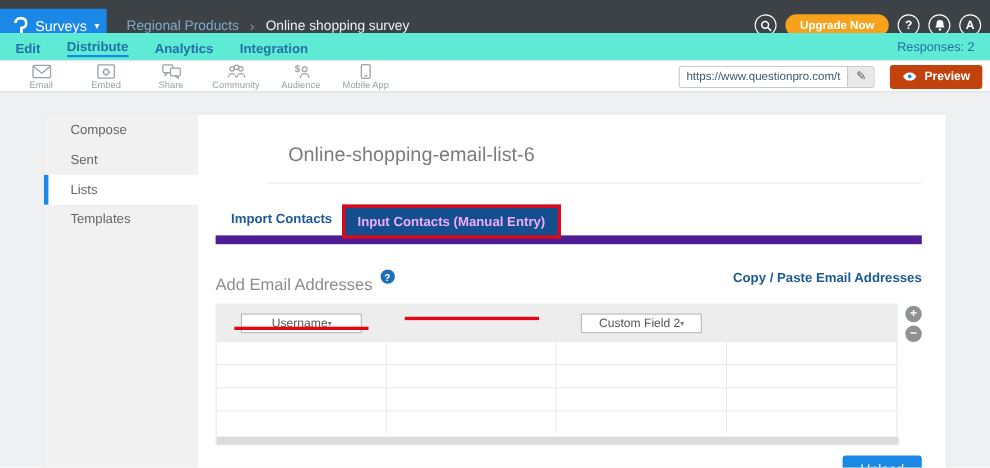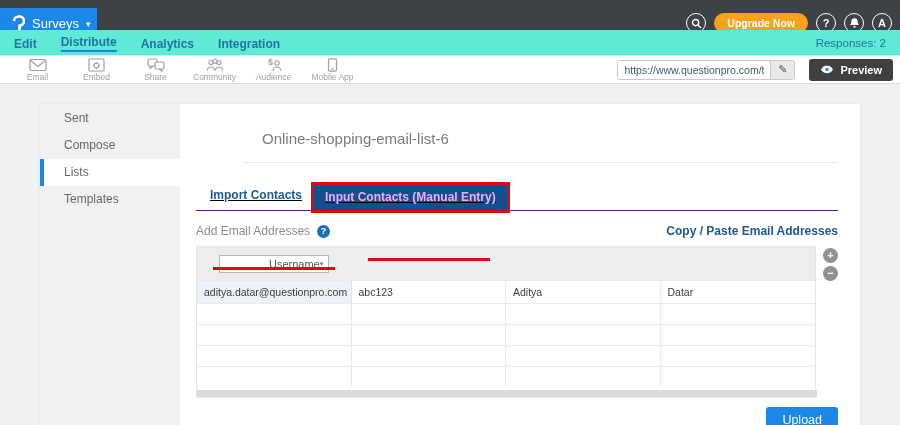--- a/index.html
+++ b/index.html
@@ -25,43 +25,43 @@
   .nav-item { color:#2173a5; font-weight:bold; margin-right:24px; cursor:pointer; padding-top:2px; }
   .nav-item.active { border-bottom:2px solid #1b87e6; padding-bottom:1px; }
   .responses { margin-left:auto; color:#2173a5; font-size:11.5px; }
   
   .toolbar { position:absolute; top:55px; left:0; right:0; height:29px; background:#fff; border-top:1px solid #ececec; border-bottom:1px solid #d9dbdd; display:flex; align-items:center; padding:0 7px 0 8px; }
   .tool-item { width:59px; display:flex; flex-direction:column; align-items:center; color:#9aa1a8; font-size:8.5px; cursor:pointer; padding-top:1px; }
   .tool-item svg { display:block; }
   .url-group { margin-left:auto; display:flex; align-items:stretch; height:20px; border:1px solid #c9c9c9; border-radius:3px; overflow:hidden; background:#fff; }
   .url-input { width:152px; border:none; outline:none; padding:0 6px; font-size:10.5px; color:#3d5a73; font-family:inherit; }
   .pencil-btn { width:24px; background:#e9e9e9; border-left:1px solid #c9c9c9; display:flex; align-items:center; justify-content:center; font-size:11px; color:#555; cursor:pointer; }
-  .preview-btn { margin-left:14px; background:#404040; color:#fff; font-size:11px; font-weight:bold; height:22px; padding:0 11px; border:none; border-radius:3px; display:flex; align-items:center; gap:6px; cursor:pointer; font-family:inherit; }
+  .preview-btn { margin-left:14px; background:#c2410c; color:#fff; font-size:11px; font-weight:bold; height:22px; padding:0 11px; border:none; border-radius:3px; display:flex; align-items:center; gap:6px; cursor:pointer; font-family:inherit; }
   
   .card { position:absolute; top:104px; left:40px; width:820px; bottom:-4px; background:#fff; display:flex; box-shadow:0 0 2px rgba(0,0,0,.08); }
   .sidebar { width:140px; background:#f1f1f2; flex-shrink:0; padding-top:1px; }
   .side-item { height:27px; line-height:27px; padding-left:24px; font-size:12px; color:#666; cursor:pointer; }
   .side-item.active { background:#fff; border-left:4px solid #1b87e6; padding-left:20px; }
   .content { flex:1; padding:0 22px 0 16px; position:relative; }
-  .title-wrap { margin:26px 0 0 47px; padding:0 0 15px 19px; border-bottom:1px solid #e9e9e9; color:#7b7b7b; font-size:15px; }
-  
-  .tabs { margin-top:19px; border-bottom:1px solid #4c1d95; display:flex; align-items:flex-end;text-decoration:underline; }
+  .title-wrap { margin:26px 0 0 47px; padding:0 0 15px 19px; border-bottom:1px solid #e9e9e9; color:#7b7b7b; font-size:18px; }
+  
+  .tabs { margin-top:19px; border-bottom:8px solid #4c1d95; display:flex; align-items:flex-end; }
   .tab-import { color:#1b5a96; font-weight:bold; font-size:12px; padding:6px 9px 8px 14px; cursor:pointer; }
   .tab-active { background:#134e8e; color:#f0abfc; font-weight:bold; font-size:12px; padding:5px 11px 6px; border:3px solid #e30613; margin-bottom:-3px; cursor:pointer; }
   
   .section-row { display:flex; align-items:center; margin-top:13px; }
-  .section-title { color:#8c8c8c; font-size:12px; }
+  .section-title { color:#8c8c8c; font-size:15px;margin-top:16px; }
   .help-icon { width:13px; height:13px; background:#1d6fb8; border-radius:50%; color:#fff; font-size:9px; font-weight:bold; display:inline-flex; align-items:center; justify-content:center; margin-left:7px; cursor:pointer; }
   .copy-link { margin-left:auto; color:#1b5a96; font-weight:bold; font-size:12px; cursor:pointer; }
   
   .table-zone { display:flex; margin-top:8px; }
   .grid { width:620px; border:1px solid #e4e7ea; }
   .grid-header { display:flex; background:#ededee; height:33px; align-items:center; }
   .gh-cell { width:25%; display:flex; justify-content:center; position:relative; }
-  .select { width:110px; height:18px; background:#fff; border:1px solid #b5b5b5; font-size:11px; color:#555; display:flex; align-items:center; justify-content:flex-end; padding:0 5px; cursor:pointer; }
+  .select { width:110px; height:18px; background:#fff; border:1px solid #b5b5b5; font-size:11px; color:#555; display:flex; align-items:center; justify-content:center; padding:0 5px; cursor:pointer; }
   .sel-caret { font-size:7px; color:#777; }
   .red-underline { position:absolute; bottom:3px; left:16px; width:122px; height:3px; background:#e30613; }
   .g-row { display:flex; height:21px; border-top:1px solid #e7eaee; }
   .g-row.data { height:23px; }
   .g-cell { width:25%; border-right:1px solid #e7eaee; font-size:10.5px; color:#3d3d3d; display:flex; align-items:center; padding:0 7px; overflow:hidden; white-space:nowrap; }
   .g-cell:last-child { border-right:none; }
   .g-cell.email { background:#edf1f8; border-right:1px solid #dde3ee; }
   .hscroll { width:620px; height:7px; background:#dbdbdb; margin-top:3px; cursor:pointer; }
   .plusminus { display:flex; flex-direction:column; gap:3px; margin-left:7px; margin-top:2px; }
   .pm-btn { width:15px; height:15px; border-radius:50%; background:#8f9194; color:#fff; font-size:11px; font-weight:bold; display:flex; align-items:center; justify-content:center; line-height:1; cursor:pointer; }
@@ -71,20 +71,25 @@
 </head>
 <body>
 
 <div class="topbar">
   <div class="logo-block">
     <svg width="13" height="17" viewBox="0 0 13 17">
       <path d="M2 6 A5 4.6 0 1 1 7.5 10.6 L7.5 15.5" stroke="#fff" stroke-width="2.6" fill="none"></path>
     </svg>
     <span class="prod">Surveys</span>
     <span class="caret">▾</span>
+  </div>
+  <div class="breadcrumb">
+    <span class="bc-survey">Regional Products</span>
+    <span class="bc-sep">›</span>
+    <span class="bc-page">Online shopping survey</span>
   </div>
   <div class="topbar-right">
     <span class="circle-btn">
       <svg width="11" height="11" viewBox="0 0 12 12">
         <circle cx="5" cy="5" r="3.4" stroke="#fff" stroke-width="1.5" fill="none"></circle>
         <line x1="7.6" y1="7.6" x2="11" y2="11" stroke="#fff" stroke-width="1.5"></line>
       </svg>
     </span>
     <span class="upgrade">Upgrade Now</span>
     <span class="circle-btn">?</span>
@@ -165,22 +170,22 @@
     <svg width="14" height="9" viewBox="0 0 14 9">
       <path d="M1 4.5 C3 1.2 5 0.8 7 0.8 C9 0.8 11 1.2 13 4.5 C11 7.8 9 8.2 7 8.2 C5 8.2 3 7.8 1 4.5z" fill="#fff"></path>
       <circle cx="7" cy="4.5" r="1.7" fill="#1b87e6"></circle>
     </svg>
     <span>Preview</span>
   </button>
 </div>
 
 <div class="card">
   <div class="sidebar">
+    <div class="side-item">Compose</div>
     <div class="side-item">Sent</div>
-    <div class="side-item">Compose</div>
     <div class="side-item active">Lists</div>
     <div class="side-item">Templates</div>
   </div>
 
   <div class="content">
     <div class="title-wrap">Online-shopping-email-list-6</div>
 
     <div class="tabs">
       <span class="tab-import">Import Contacts</span>
       <span class="tab-active">Input Contacts (Manual Entry)</span>
@@ -198,26 +203,26 @@
           <div class="gh-cell">
             <div class="select">
               <span>Username</span>
               <span class="sel-caret">▾</span>
             </div>
             <div class="red-underline"></div>
           </div>
           <div class="gh-cell">
             <div class="red-underline"></div>
           </div>
-        </div>
-        <div class="g-row data">
-          <div class="g-cell email">aditya.datar@questionpro.com</div>
-          <div class="g-cell">abc123</div>
-          <div class="g-cell">Aditya</div>
-          <div class="g-cell">Datar</div>
+          <div class="gh-cell">
+            <div class="select">
+              <span>Custom Field 2</span>
+              <span class="sel-caret">▾</span>
+            </div>
+          </div>
         </div>
         <div class="g-row">
           <div class="g-cell"></div>
             <div class="g-cell"></div>
             <div class="g-cell"></div>
             <div class="g-cell"></div>
         </div>
         <div class="g-row">
           <div class="g-cell"></div>
             <div class="g-cell"></div>

